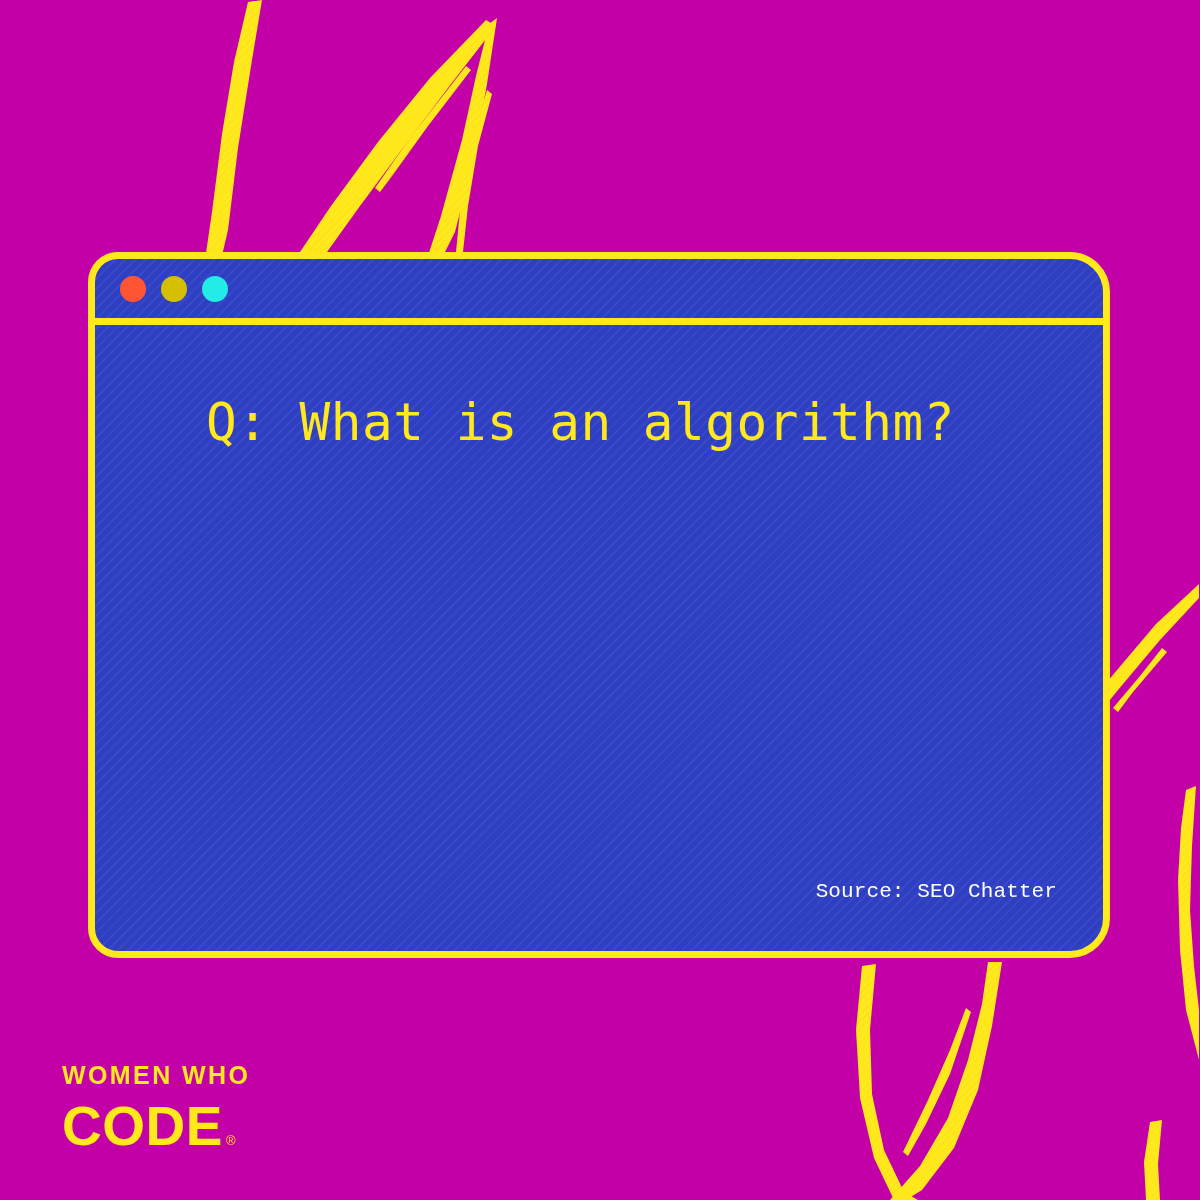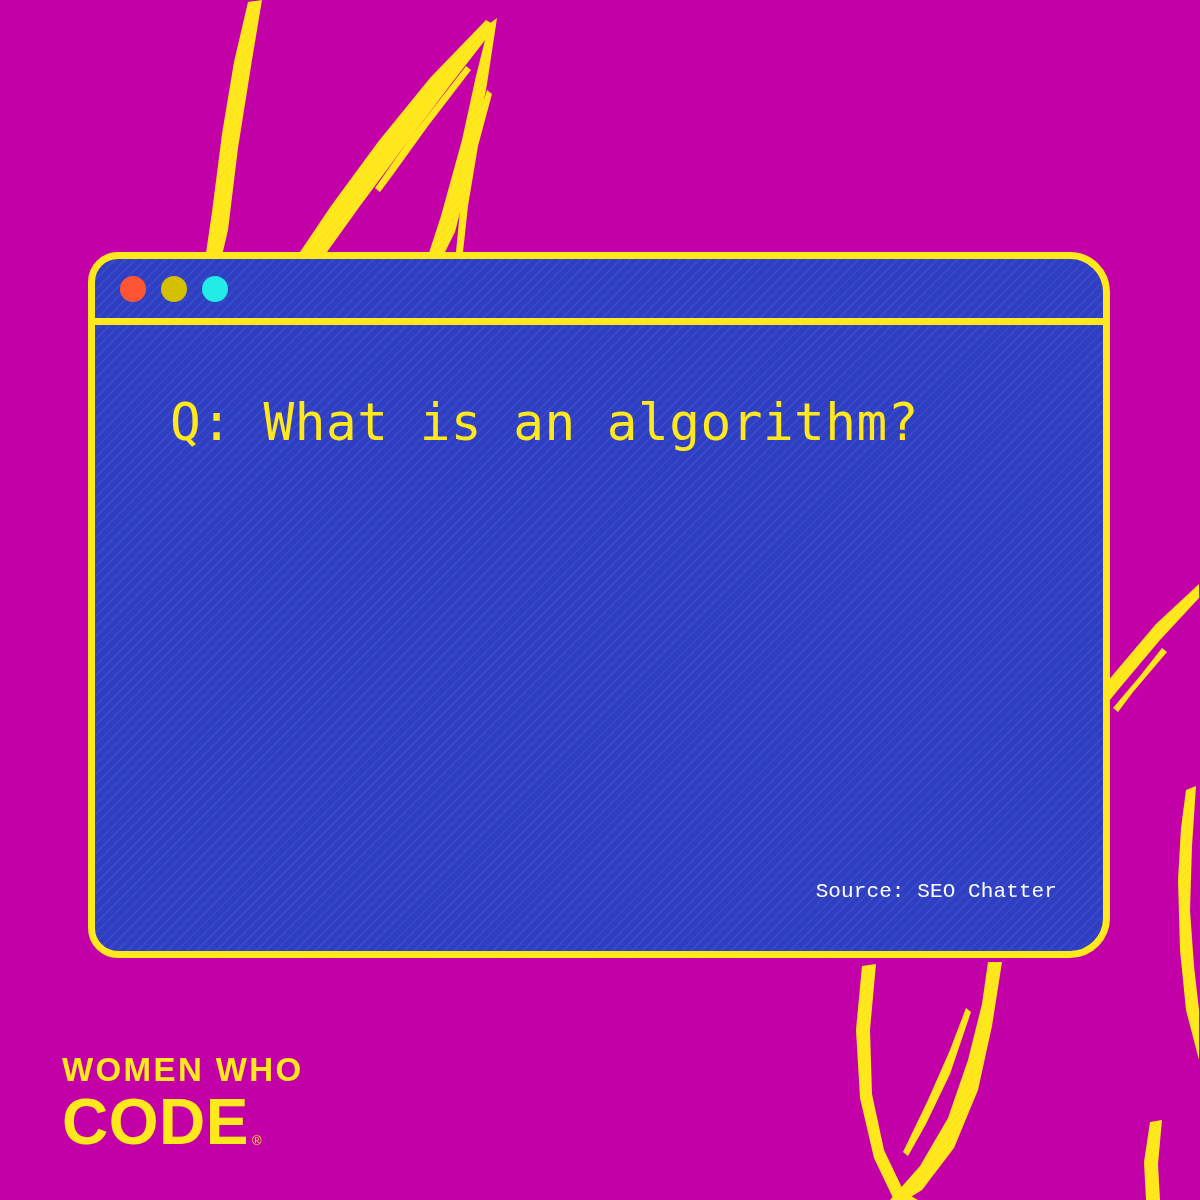--- a/index.html
+++ b/index.html
@@ -92,21 +92,21 @@
 
   .qa-text {
     font-family: "DejaVu Sans Mono", "Liberation Mono", monospace;
     color: #ffe81c;
     font-size: 51px;
     line-height: 79px;
     letter-spacing: 0.5px;
     white-space: pre-wrap;
     margin: 0;
   }
-  #question-text { margin-bottom: 68px; }
+  #question-text { margin-bottom: 68px; margin-left: 36px; }
 
   #source-attribution {
     position: absolute;
     right: 46px;
     bottom: 48px;
     color: #ffffff;
     font-size: 21px;
     font-family: Liberation Mono, monospace;
     letter-spacing: .1px;
     z-index: 3;
@@ -114,33 +114,33 @@
 
   
   #logo {
     position: absolute;
     left: 62px;
     bottom: 48px;
     color: #ffe81c;
     z-index: 5;
   }
   #logo-top {
-    font-size: 33px;
+    font-size: 25px;
     font-weight: bold;
     letter-spacing: 2.4px;
     line-height: 1;
-    margin-bottom: 7px;
+    margin-bottom: 13px;
     font-family: "Liberation Sans", sans-serif;
   }
   #logo-bottom-row {
     display: flex;
     align-items: flex-end;
   }
   #logo-bottom {
-    font-size: 64px;
+    font-size: 55px;
     font-weight: bold;
     letter-spacing: 0.5px;
     line-height: .92;
     font-family: "Liberation Sans", sans-serif;
   }
   #logo-reg {
     font-size: 13px;
     margin-left: 3px;
     margin-bottom: 4px;
     font-family: "Liberation Sans", sans-serif;

